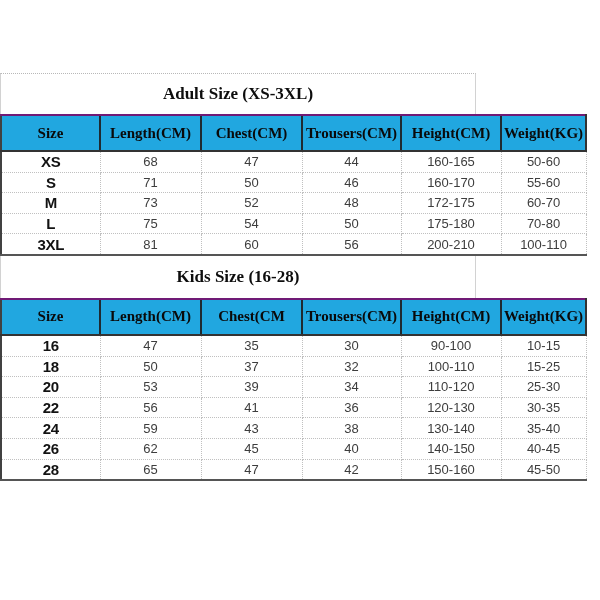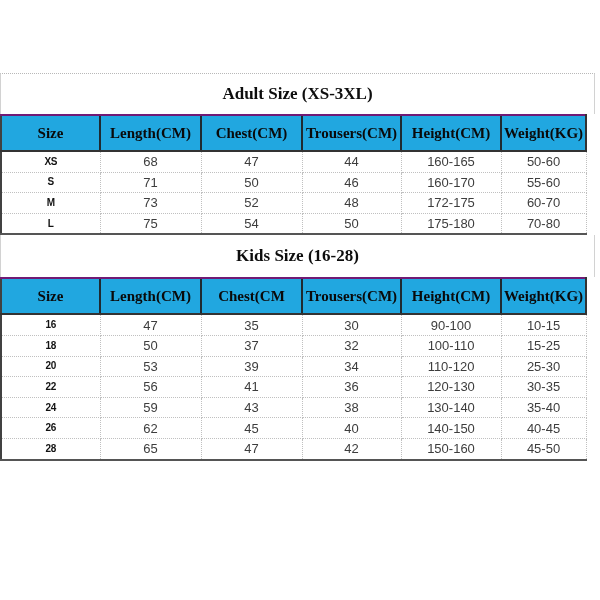--- a/index.html
+++ b/index.html
@@ -6,21 +6,21 @@
   body {
     width: 600px; height: 600px;
     background: #ffffff;
     font-family: "Liberation Sans", sans-serif;
     overflow: hidden;
   }
   .page { padding-top: 73px; }
 
   .title-box {
     box-sizing: border-box;
-    width: 595px;
+    width: 476px;
     height: 41px;
     border-top: 1px dotted #b8b8b8;
     border-left: 1px solid #d2d2d2;
     border-right: 1px solid #d2d2d2;
     display: flex; align-items: center; justify-content: center;
     font-family: "Liberation Serif", serif;
     font-weight: bold;
     font-size: 17px;
     color: #0d0d0d;
     background: #ffffff;
@@ -57,21 +57,21 @@
     text-align: center;
     vertical-align: middle;
     font-size: 13px;
     color: #3d3d3d;
     line-height: 1;
     background: #ffffff;
   }
   table.size-table td.size-cell {
     font-weight: bold;
     color: #121212;
-    font-size: 10px;
+    font-size: 15px;
     letter-spacing: -0.3px;
   }
 </style>
 </head>
 <body>
 
 <div class="page">
 
   <section>
     <div class="title-box">Adult Size (XS-3XL)</div>
@@ -120,20 +120,28 @@
           <td>60-70</td>
         </tr>
         <tr>
           <td class="size-cell">L</td>
           <td>75</td>
           <td>54</td>
           <td>50</td>
           <td>175-180</td>
           <td>70-80</td>
         </tr>
+        <tr>
+          <td class="size-cell">3XL</td>
+          <td>81</td>
+          <td>60</td>
+          <td>56</td>
+          <td>200-210</td>
+          <td>100-110</td>
+        </tr>
       </tbody>
     </table>
   </section>
 
   <section>
     <div class="title-box kids">Kids Size (16-28)</div>
     <table class="size-table">
       <colgroup>
         <col style="width:99px">
           <col style="width:101px">

